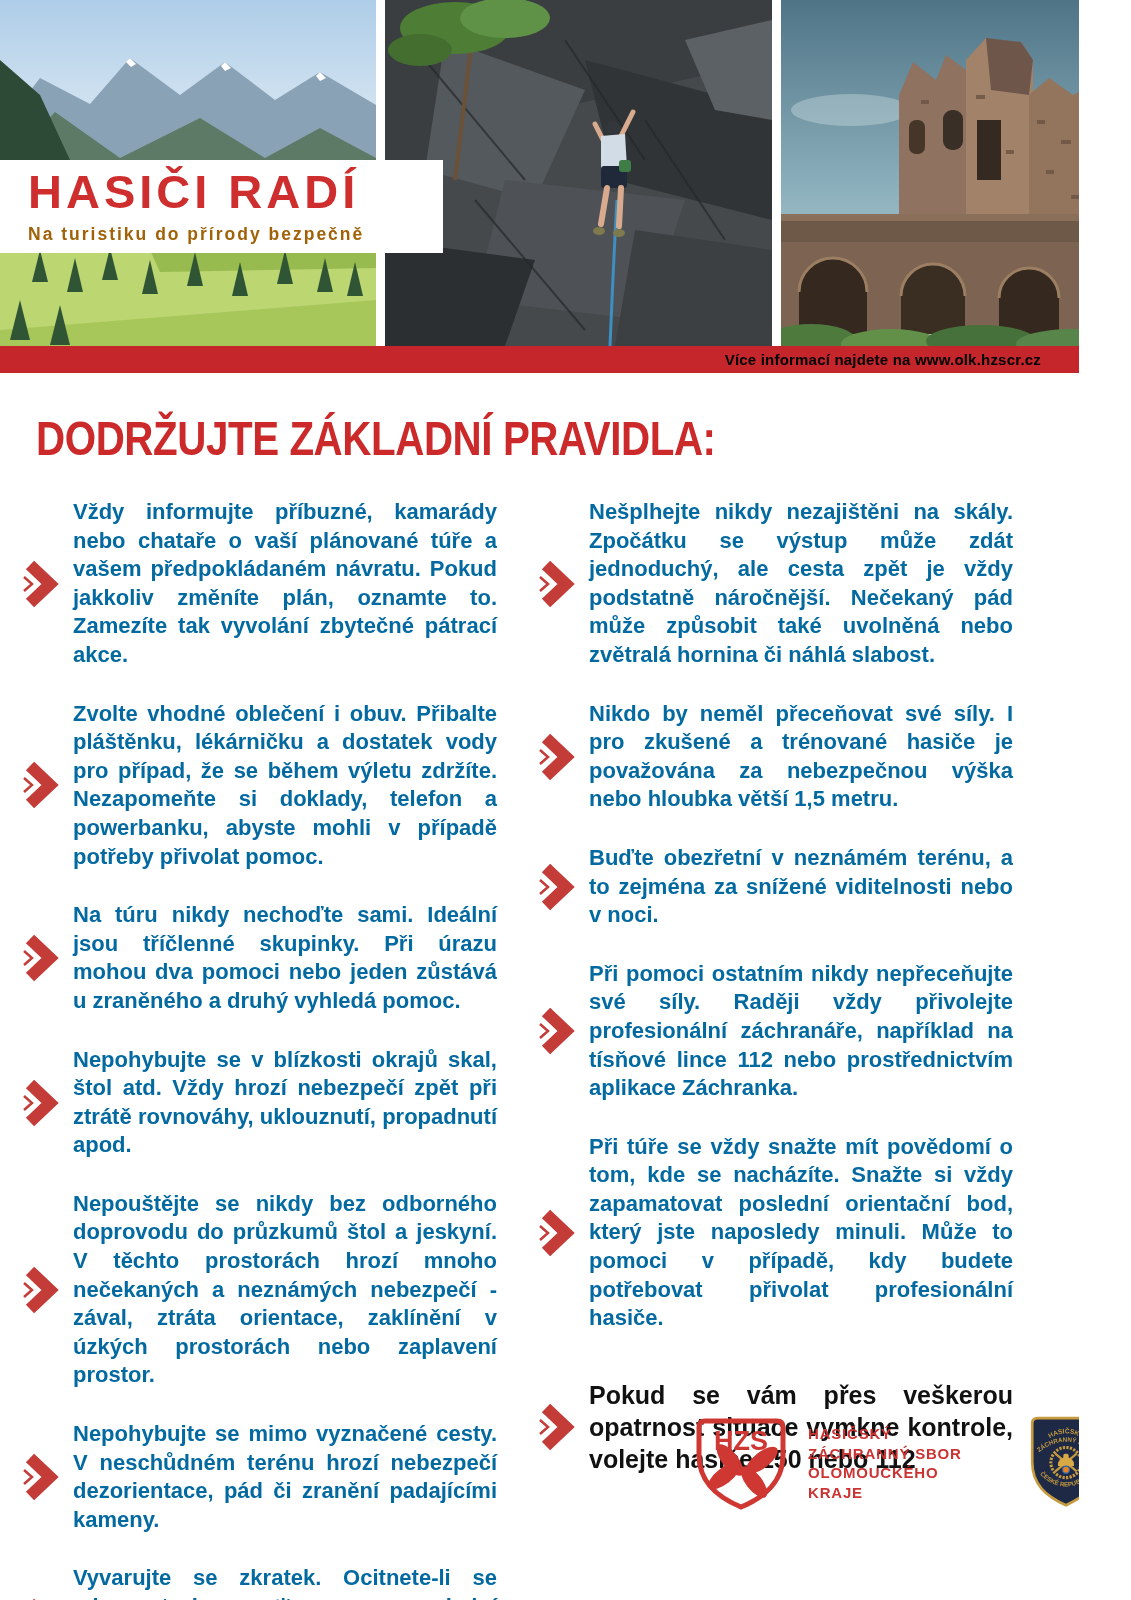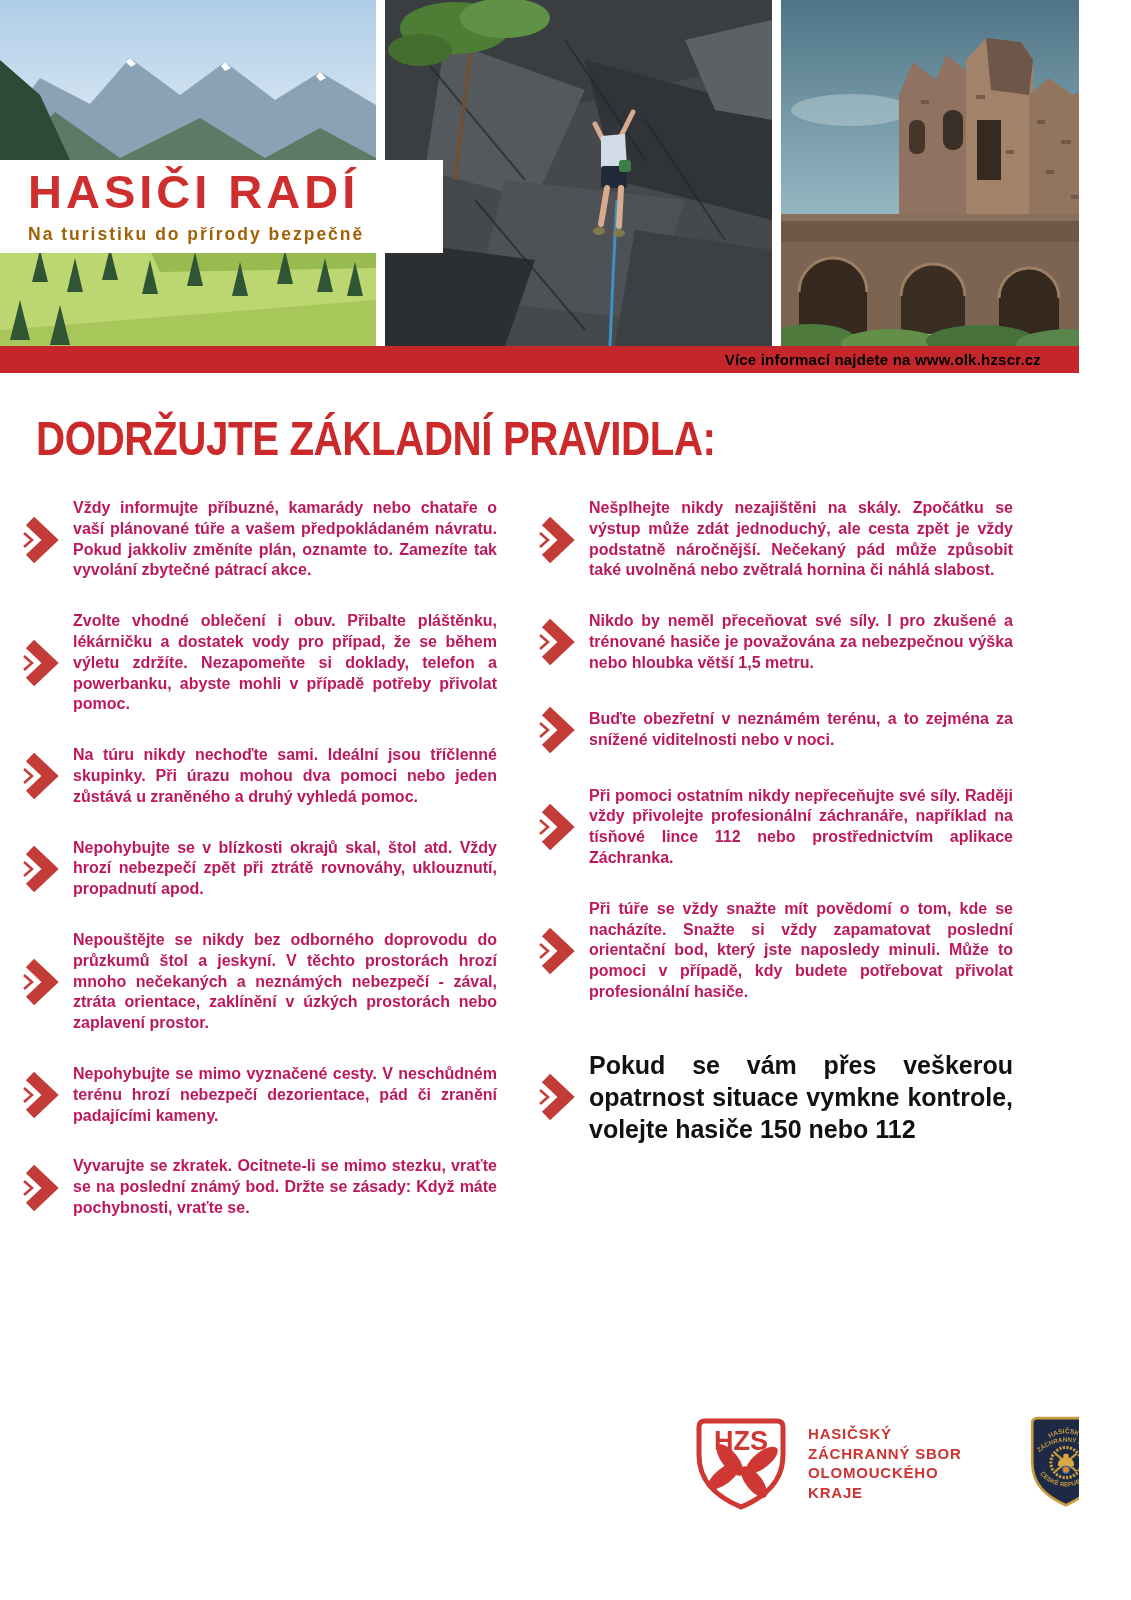--- a/index.html
+++ b/index.html
@@ -45,21 +45,21 @@
     transform:scaleX(0.84);transform-origin:left center;
     margin:0 0 0 15px;white-space:nowrap;
   }
   .columns{display:flex;gap:40px;margin-top:32px;}
   .col{flex:1;min-width:0;}
   .item{display:flex;align-items:center;margin-bottom:30px;}
   .chevron{flex:0 0 42px;width:42px;height:52px;margin-right:10px;}
   .chevron svg{display:block;width:42px;height:52px;}
   .item p{
     margin:0;flex:1;
-    color:#be185d;font-size:16px;font-weight:700;line-height:1.3;
+    color:#0369a1;font-size:22px;font-weight:700;line-height:1.3;
     text-align:justify;
   }
   .item.highlight{margin-top:46px;}
   .item.highlight p{
     font-size:25px;font-weight:800;line-height:1.28;color:#111111;
   }
   
   .footer{
     position:absolute;left:688px;top:1398px;width:418px;height:130px;
     display:flex;align-items:center;

